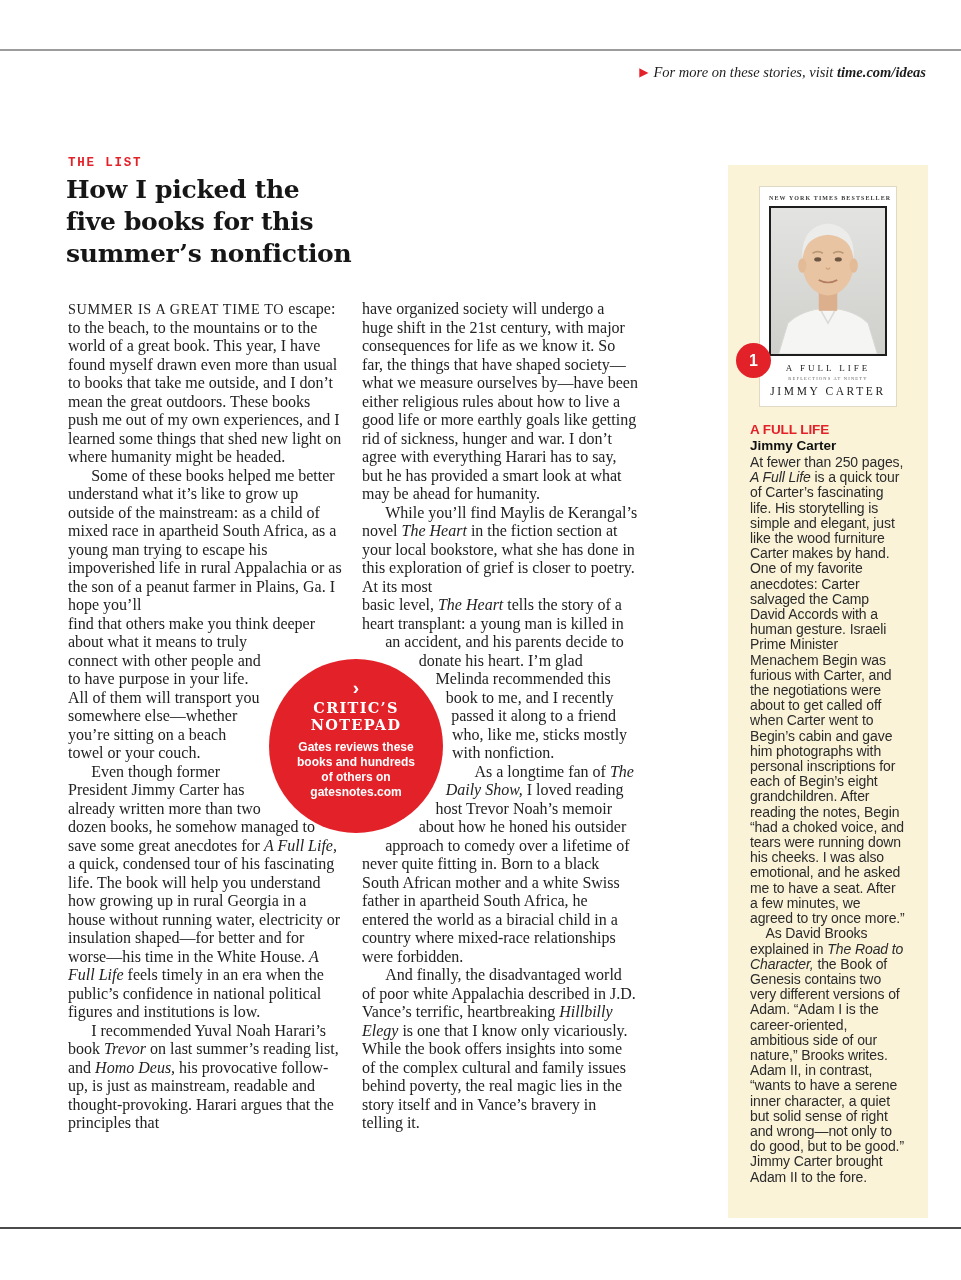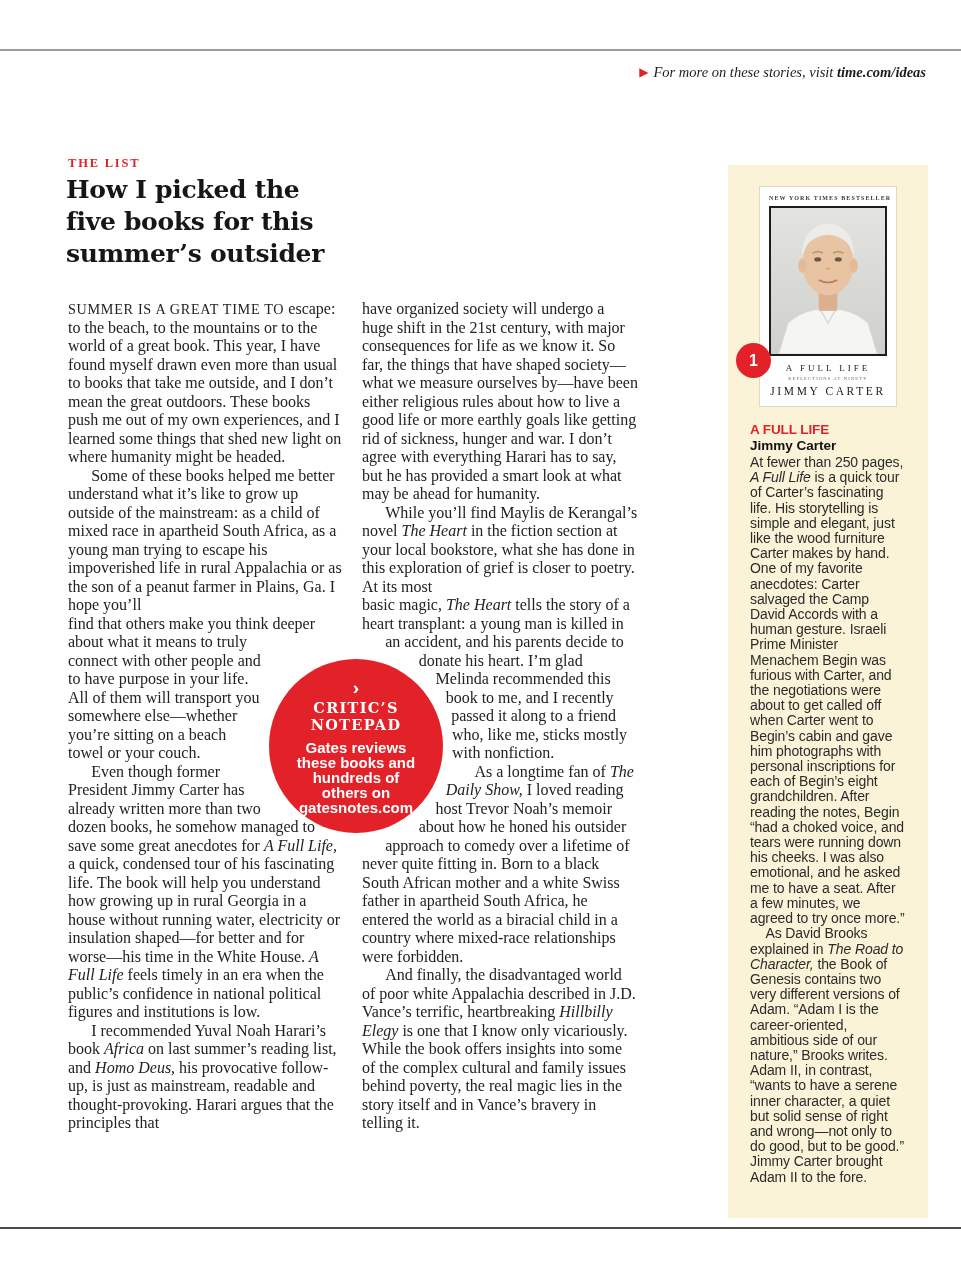--- a/index.html
+++ b/index.html
@@ -7,42 +7,42 @@
        -webkit-font-smoothing:antialiased;}
   .page{position:absolute;inset:0;background:#fff;overflow:hidden;}
 
   .rule-top{position:absolute;left:0;top:49px;width:961px;height:2px;background:var(--rule-gray,#9c9c9c);}
   .rule-bottom{position:absolute;left:0;top:1227px;width:961px;height:2px;background:var(--rule-dark,#4b4b4b);}
 
   .top-note{position:absolute;right:35px;top:64px;font-style:italic;font-size:14.5px;color:#1c1c1c;white-space:nowrap;text-align:center;}
   .top-note .arrow{color:var(--accent,#e32128);font-style:normal;font-size:12px;margin-right:5px;vertical-align:1px;}
   .top-note .note-bold{font-weight:bold;font-style:italic;}
 
-  .kicker{position:absolute;left:68px;top:156px;font-family:Liberation Serif, serif;font-weight:bold;
+  .kicker{position:absolute;left:68px;top:156px;font-family:Liberation Mono, monospace;font-weight:bold;
           font-size:12.5px;letter-spacing:1.8px;color:var(--accent,#e32128);}
   .headline{position:absolute;left:66px;top:174px;margin:0;font-family:"DejaVu Serif",serif;font-weight:bold;
             font-size:25px;line-height:32px;letter-spacing:-0.3px;color:#161616;}
 
   .columns{position:absolute;left:68px;top:300px;width:570px;display:flex;gap:18px;align-items:flex-end;}
   .col{width:276px;font-size:16px;line-height:18.5px;color:#222;}
   .col p{margin:0;}
   p.indent{text-indent:1.45em;}
   .it{font-style:italic;}
   .sc{font-size:14.2px;letter-spacing:0.7px;}
 
   .spacer{display:block;}
   .spacer-r{float:right;width:96px;height:212px;shape-outside:circle(97px at 108px 111px);}
   .spacer-l{float:left;width:90px;height:246px;shape-outside:circle(97px at -6px 148px);}
 
   .notepad{position:absolute;left:269px;top:659px;width:174px;height:174px;border-radius:50%;
            background:var(--accent,#e32128);color:#fff;text-align:center;box-sizing:border-box;padding-top:21px;}
   .np-chevron{font-family:"Liberation Sans",sans-serif;font-weight:bold;font-size:19px;line-height:15px;}
   .np-title{font-family:"DejaVu Serif",serif;font-weight:bold;font-size:14.5px;line-height:16.5px;
             letter-spacing:1.3px;margin-top:5px;}
-  .np-body{font-family:"Liberation Sans",sans-serif;font-weight:bold;font-size:15px;line-height:15px;
+  .np-body{font-family:"Liberation Sans",sans-serif;font-weight:bold;font-size:12px;line-height:15px;
            width:120px;margin:7px auto 18px;}
 
   .sidebar{position:absolute;left:728px;top:165px;width:200px;height:1053px;box-sizing:border-box;
            background:var(--cream,#faf3d8);padding:21px 22px 0;}
   .cover{position:relative;width:138px;margin:0 auto;background:#fff;border:1px solid #e0dac4;
          box-sizing:border-box;padding:8px 9px 9px;text-align:center;}
   .cover-tagline{font-family:"Liberation Serif",serif;font-weight:bold;font-size:6px;letter-spacing:1.1px;
                  color:#3a3a3a;white-space:nowrap;}
   .cover-photo{margin-top:5px;border:2px solid #1d1d1d;height:146px;overflow:hidden;background:#dddddb;}
   .cover-photo svg{display:block;width:100%;height:100%;}
@@ -68,35 +68,35 @@
 
   <div class="top-note">
     <span class="arrow">▶</span><span class="note-text">For more on these stories, visit </span><span class="note-bold">time.com/ideas</span>
   </div>
 
   <div class="kicker">THE LIST</div>
 
   <h1 class="headline">
       <div>How I picked the</div>
       <div>five books for this</div>
-      <div>summer’s outsider</div>
+      <div>summer’s nonfiction</div>
     </h1>
 
   <div class="columns">
     <div class="col">
         <p class=""><span class="sc">SUMMER IS A GREAT TIME TO</span><span> escape: to the beach, to the mountains or to the world of a great book. This year, I have found myself drawn even more than usual to books that take me outside, and I don’t mean the great outdoors. These books push me out of my own experiences, and I learned some things that shed new light on where humanity might be headed.</span></p>
         <p class="indent"><span>Some of these books helped me better understand what it’s like to grow up outside of the mainstream: as a child of mixed race in apartheid South Africa, as a young man trying to escape his impoverished life in rural Appalachia or as the son of a peanut farmer in Plains, Ga. I hope you’ll</span></p>
         <p class=""><span class="spacer spacer-r"></span><span>find that others make you think deeper about what it means to truly connect with other people and to have purpose in your life. All of them will transport you somewhere else—whether you’re sitting on a beach towel or your couch.</span></p>
         <p class="indent"><span>Even though former President Jimmy Carter has already written more than two dozen books, he somehow managed to save some great anecdotes for </span><span class="it">A Full Life,</span><span> a quick, condensed tour of his fascinating life. The book will help you understand how growing up in rural Georgia in a house without running water, electricity or insulation shaped—for better and for worse—his time in the White House. </span><span class="it">A Full Life</span><span> feels timely in an era when the public’s confidence in national political figures and institutions is low.</span></p>
-        <p class="indent"><span>I recommended Yuval Noah Harari’s book </span><span class="it">Africa</span><span> on last summer’s reading list, and </span><span class="it">Homo Deus,</span><span> his provocative follow-up, is just as mainstream, readable and thought-provoking. Harari argues that the principles that</span></p>
+        <p class="indent"><span>I recommended Yuval Noah Harari’s book </span><span class="it">Trevor</span><span> on last summer’s reading list, and </span><span class="it">Homo Deus,</span><span> his provocative follow-up, is just as mainstream, readable and thought-provoking. Harari argues that the principles that</span></p>
       </div>
     <div class="col">
         <p class=""><span>have organized society will undergo a huge shift in the 21st century, with major consequences for life as we know it. So far, the things that have shaped society—what we measure ourselves by—have been either religious rules about how to live a good life or more earthly goals like getting rid of sickness, hunger and war. I don’t agree with everything Harari has to say, but he has provided a smart look at what may be ahead for humanity.</span></p>
         <p class="indent"><span>While you’ll find Maylis de Kerangal’s novel </span><span class="it">The Heart</span><span> in the fiction section at your local bookstore, what she has done in this exploration of grief is closer to poetry. At its most</span></p>
-        <p class=""><span class="spacer spacer-l"></span><span>basic magic, </span><span class="it">The Heart</span><span> tells the story of a heart transplant: a young man is killed in an accident, and his parents decide to donate his heart. I’m glad Melinda recommended this book to me, and I recently passed it along to a friend who, like me, sticks mostly with nonfiction.</span></p>
+        <p class=""><span class="spacer spacer-l"></span><span>basic level, </span><span class="it">The Heart</span><span> tells the story of a heart transplant: a young man is killed in an accident, and his parents decide to donate his heart. I’m glad Melinda recommended this book to me, and I recently passed it along to a friend who, like me, sticks mostly with nonfiction.</span></p>
         <p class="indent"><span>As a longtime fan of </span><span class="it">The Daily Show,</span><span> I loved reading host Trevor Noah’s memoir about how he honed his outsider approach to comedy over a lifetime of never quite fitting in. Born to a black South African mother and a white Swiss father in apartheid South Africa, he entered the world as a biracial child in a country where mixed-race relationships were forbidden.</span></p>
         <p class="indent"><span>And finally, the disadvantaged world of poor white Appalachia described in J.D. Vance’s terrific, heartbreaking </span><span class="it">Hillbilly Elegy</span><span> is one that I know only vicariously. While the book offers insights into some of the complex cultural and family issues behind poverty, the real magic lies in the story itself and in Vance’s bravery in telling it.</span></p>
       </div>
   </div>
 
   <div class="notepad">
     <div class="np-chevron">›</div>
     <div class="np-title"><span>CRITIC’S</span><br><span>NOTEPAD</span></div>
     <div class="np-body">Gates reviews these books and hundreds of others on gatesnotes.com</div>
   </div>

